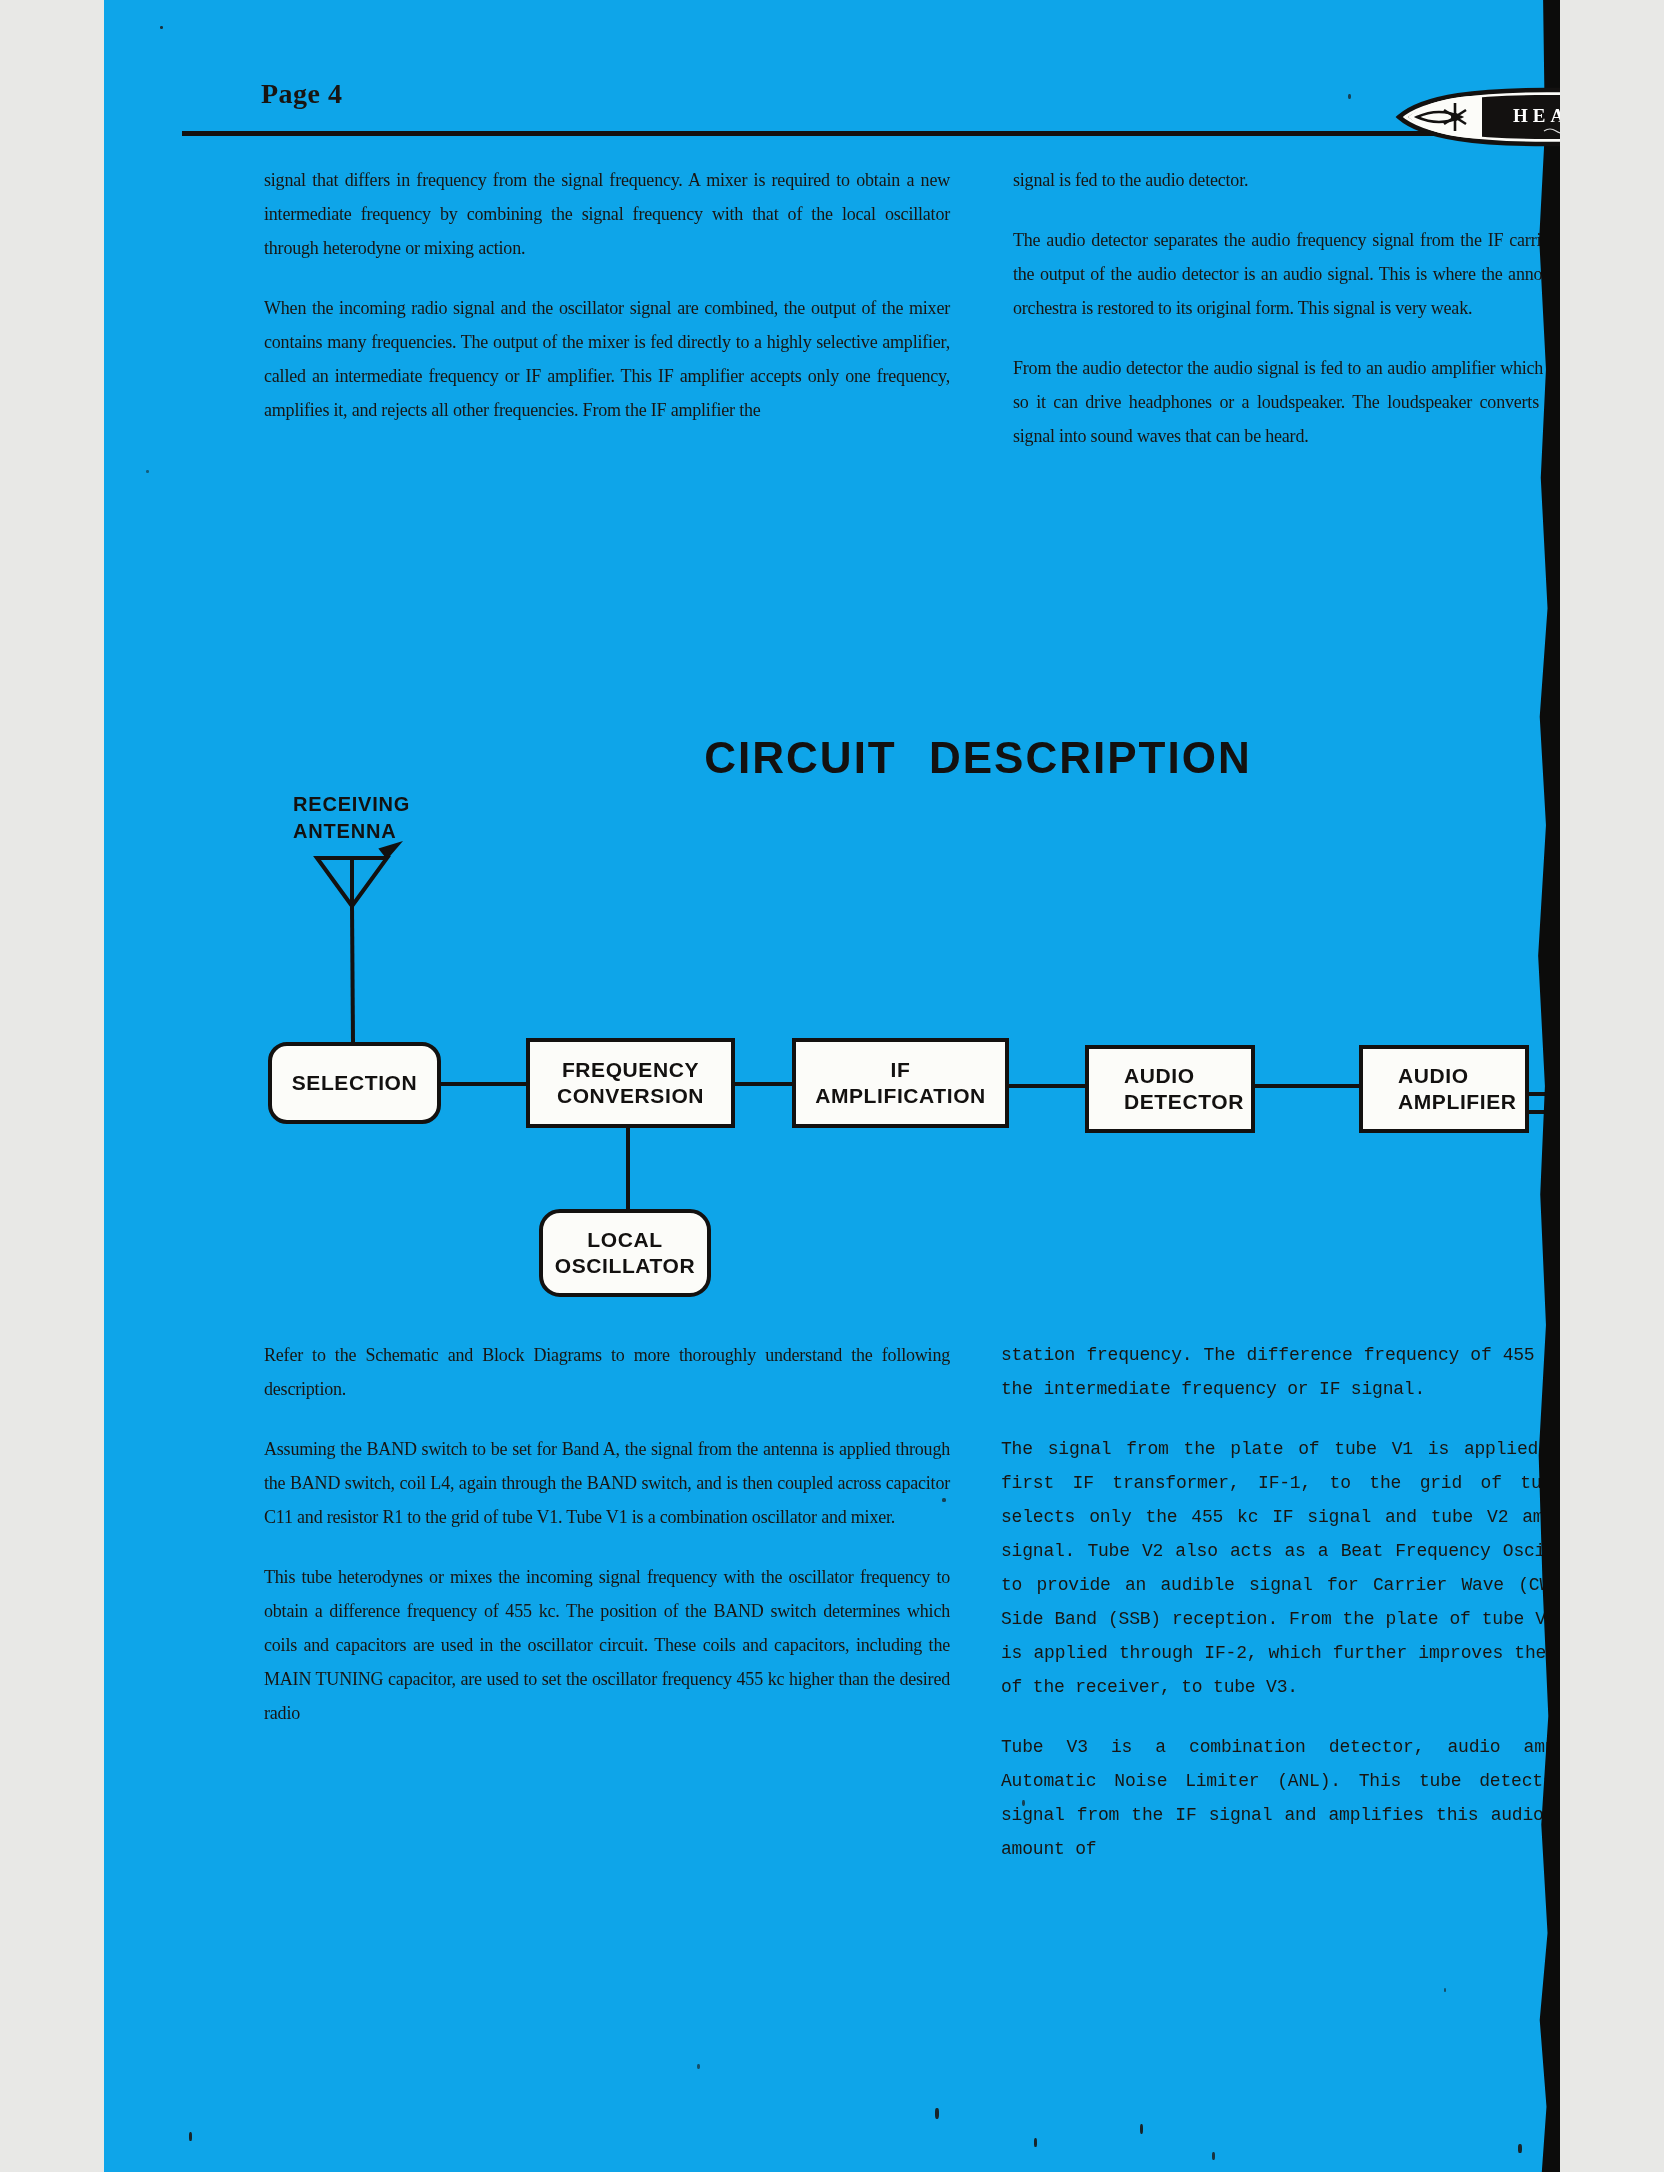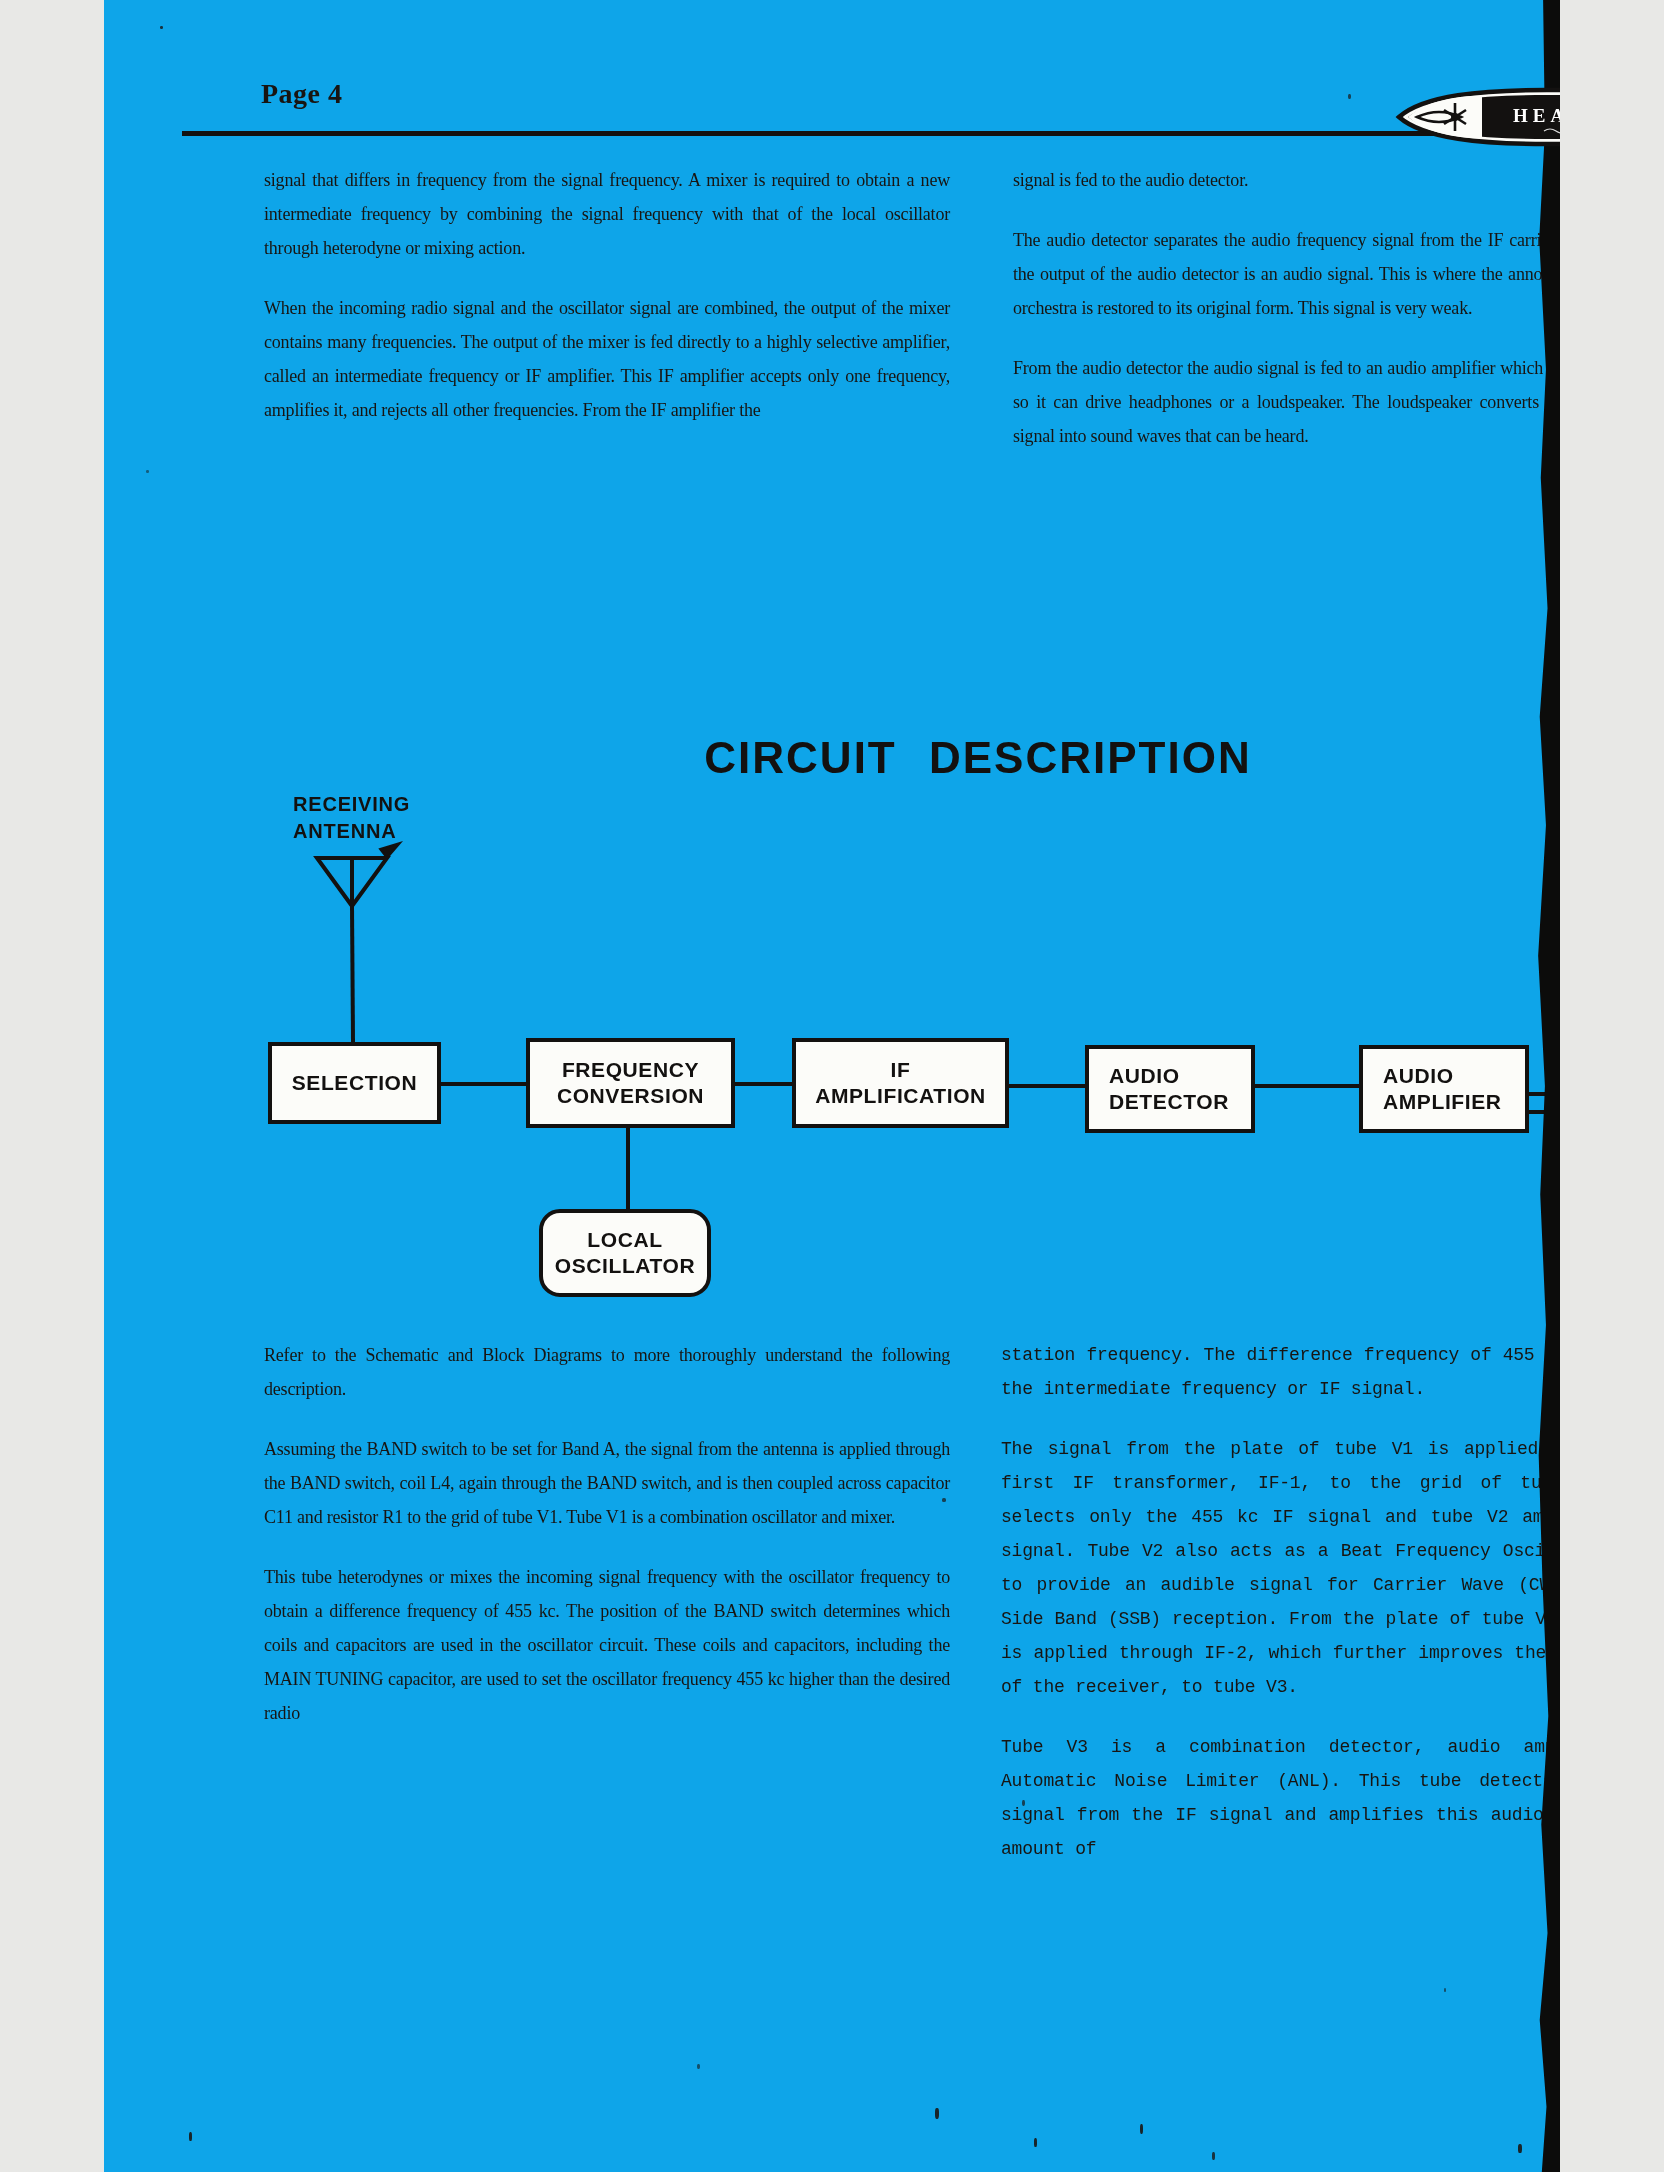--- a/index.html
+++ b/index.html
@@ -35,21 +35,21 @@
   
   .diagram{position:absolute;left:0;top:0;width:1664px;height:2172px;pointer-events:none;}
   .wires{position:absolute;left:0;top:0;}
   .dbox{
     position:absolute;box-sizing:border-box;border:4px solid #131110;
     background:#fcfcf9;display:flex;flex-direction:column;justify-content:center;
     font:bold 21px/26px "Liberation Sans", sans-serif;letter-spacing:.6px;
     color:#131110;text-align:center;
   }
   .dbox span{display:block;}
-  .dbox.left-text{text-align:left;padding-left:20px;}
+  .dbox.left-text{text-align:left;padding-left:35px;}
   .ant-label{
     position:absolute;left:189px;top:791px;
     font:bold 20px/27px "Liberation Sans", sans-serif;letter-spacing:.8px;color:#131110;
   }
   .ant-label span{display:block;}
   .speaker-label{
     position:absolute;left:1495px;top:1186px;
     font:bold 21px/24px "Liberation Sans", sans-serif;letter-spacing:.8px;color:#131110;
   }
   
@@ -122,21 +122,21 @@
           <polygon points="1562,1086 1600,1046 1600,1164 1562,1122" fill="#fcfcf9"></polygon>
         </g>
       </g>
     </svg>
 
     <div class="ant-label">
       <span>RECEIVING</span>
       <span>ANTENNA</span>
     </div>
 
-    <div class="dbox" style="left:164px;top:1042px;width:173px;height:82px;">
+    <div class="dbox" style="left:164px;top:1042px;width:173px;height:82px;border-radius:19px;">
       <span>SELECTION</span>
     </div>
     <div class="dbox" style="left:422px;top:1038px;width:209px;height:90px;justify-content:center;">
       <span>FREQUENCY</span>
       <span>CONVERSION</span>
     </div>
     <div class="dbox" style="left:688px;top:1038px;width:217px;height:90px;">
       <span>IF</span>
       <span>AMPLIFICATION</span>
     </div>

